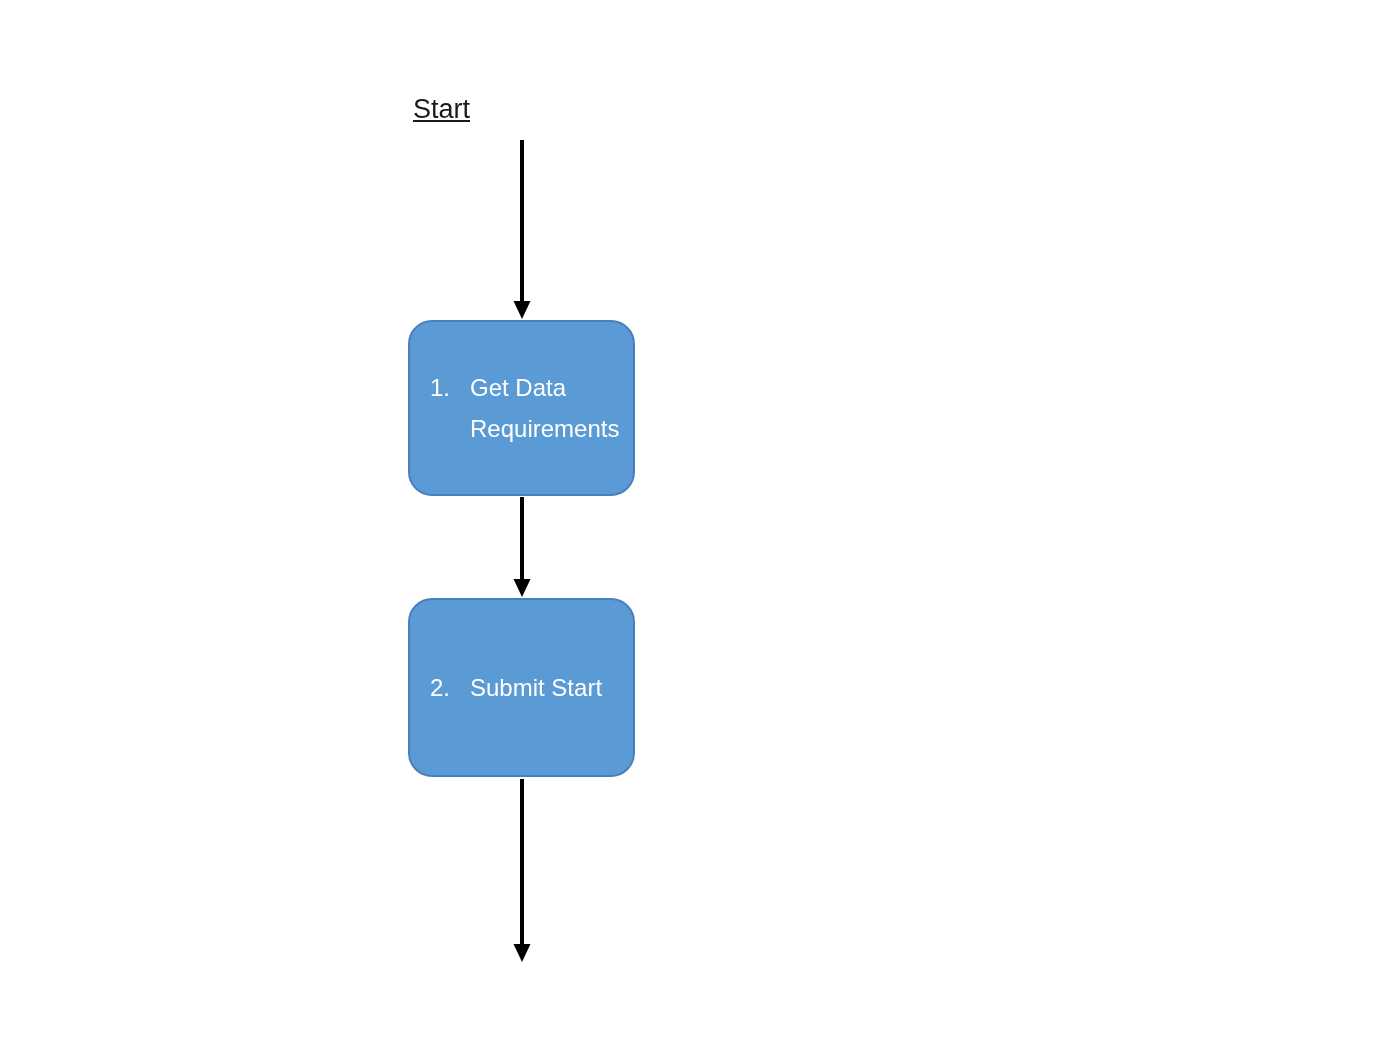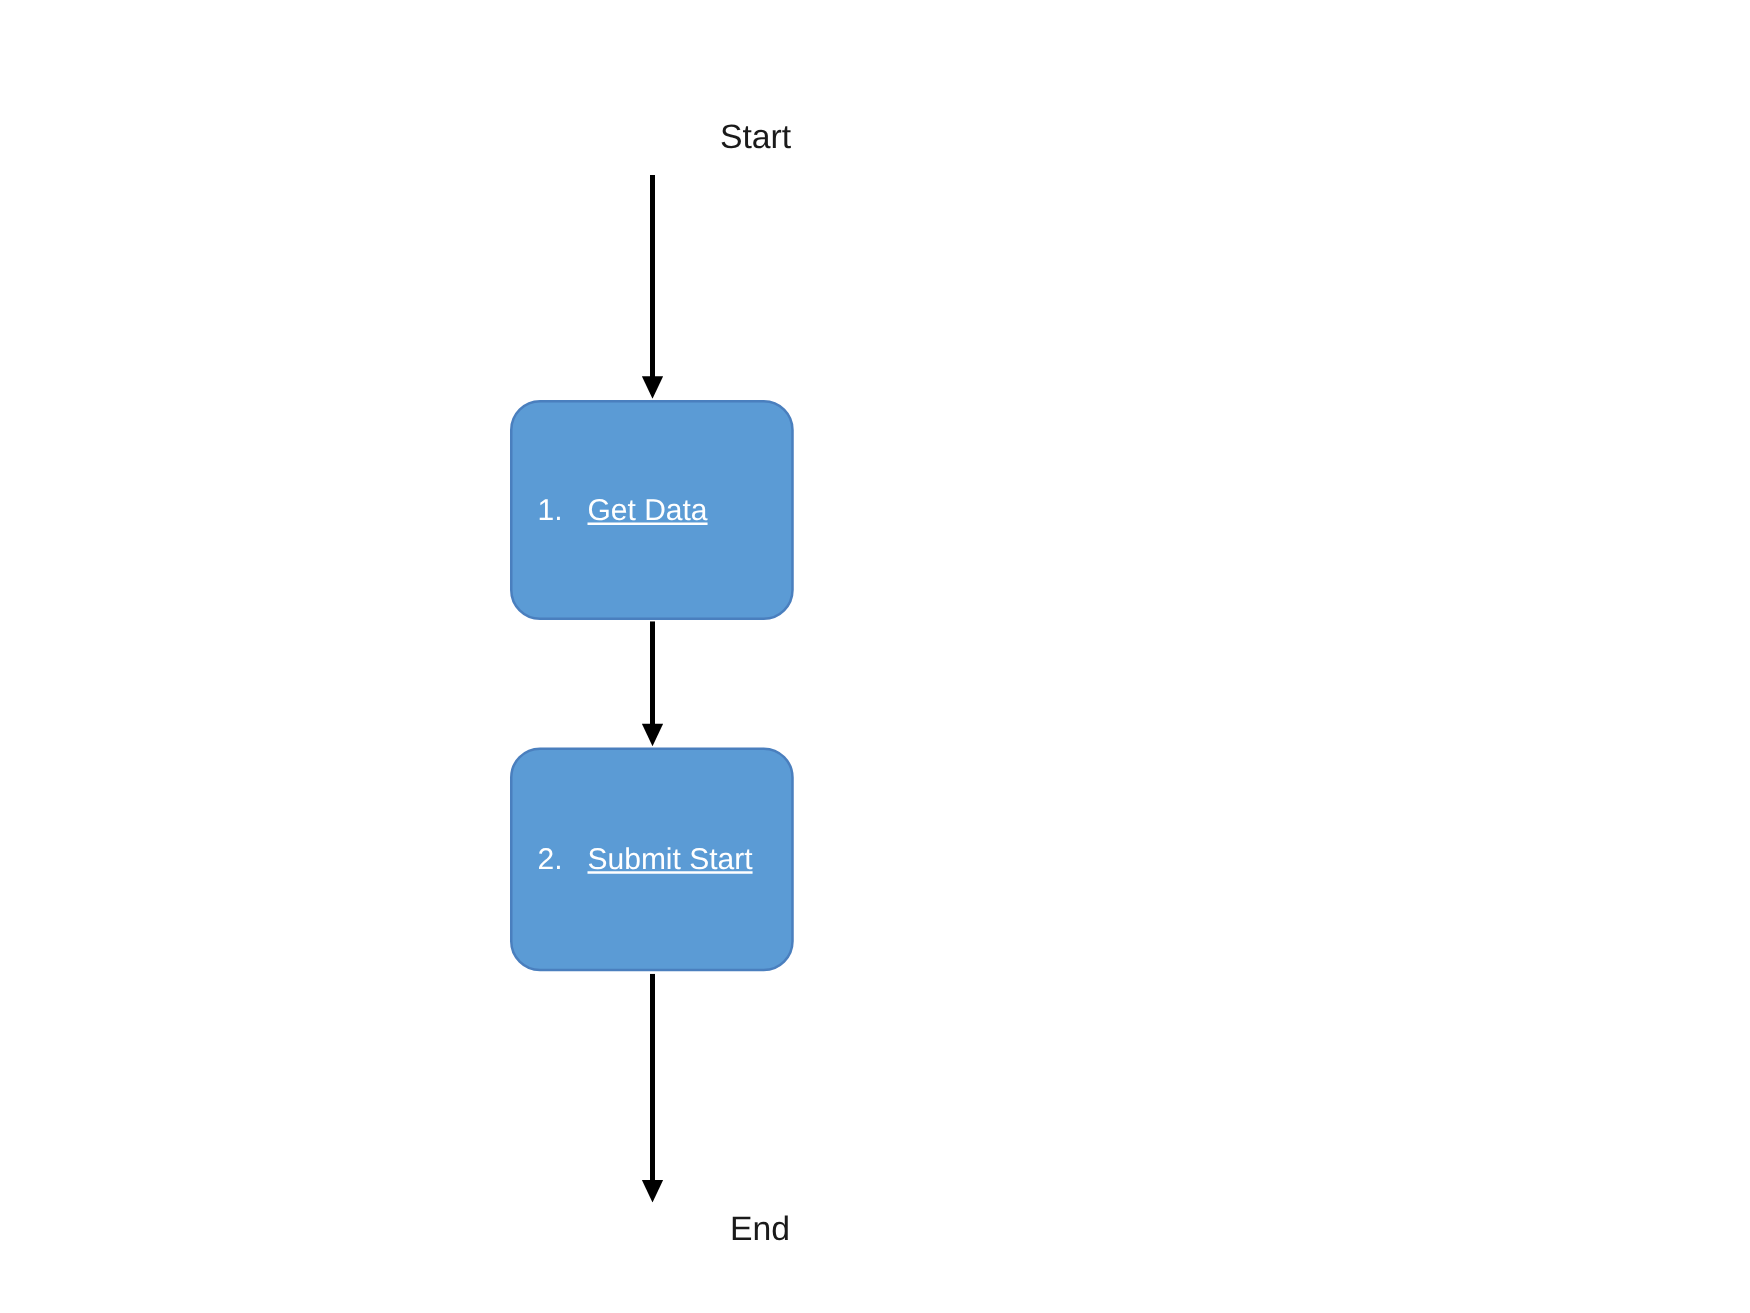--- a/index.html
+++ b/index.html
@@ -13,23 +13,24 @@
   .canvas{
     position:relative;
     width:1400px;height:1050px;
     background:#FFFFFF;
     font-family:"Liberation Sans", sans-serif;
     overflow:hidden;
   }
   .flow-label{
     position:absolute;
     width:220px;
-    text-align:right;
+    text-align:left;
     font-size:27px;
     color:var(--label-text);
+    text-decoration:underline;
   }
   .flow-label.start{left:413px;top:94px;}
   .flow-label.end{left:412px;top:968px;}
   .flow-arrow{position:absolute;color:var(--arrow);}
   .flow-arrow.a1{left:512px;top:140px;}
   .flow-arrow.a2{left:512px;top:497px;}
   .flow-arrow.a3{left:512px;top:779px;}
   .step-box{
     position:absolute;
     left:408px;
@@ -49,39 +50,40 @@
   .step-row{
     display:flex;
     align-items:flex-start;
     padding-left:20px;
     padding-right:8px;
   }
   .step-num{
     flex:0 0 40px;
     width:40px;
   }
-  .step-lines{display:flex;flex-direction:column;text-decoration:underline;}
+  .step-lines{display:flex;flex-direction:column;}
 </style>
 </head>
 <body>
 
 <div class="canvas">
 
   <div class="flow-label start">Start</div>
 
   <svg class="flow-arrow a1" width="20" height="179" viewBox="0 0 20 179" aria-hidden="true">
     <line x1="10" y1="0" x2="10" y2="163" stroke="currentColor" stroke-width="4"></line>
     <polygon points="1.5,161 18.5,161 10,179" fill="currentColor"></polygon>
   </svg>
 
   <div class="step-box step1">
     <div class="step-row">
       <span class="step-num">1.</span>
       <span class="step-lines">
         <span>Get Data</span>
+        <span>Requirements</span>
       </span>
     </div>
   </div>
 
   <svg class="flow-arrow a2" width="20" height="100" viewBox="0 0 20 100" aria-hidden="true">
     <line x1="10" y1="0" x2="10" y2="84" stroke="currentColor" stroke-width="4"></line>
     <polygon points="1.5,82 18.5,82 10,100" fill="currentColor"></polygon>
   </svg>
 
   <div class="step-box step2">
@@ -91,15 +93,14 @@
         <span>Submit Start</span>
       </span>
     </div>
   </div>
 
   <svg class="flow-arrow a3" width="20" height="183" viewBox="0 0 20 183" aria-hidden="true">
     <line x1="10" y1="0" x2="10" y2="167" stroke="currentColor" stroke-width="4"></line>
     <polygon points="1.5,165 18.5,165 10,183" fill="currentColor"></polygon>
   </svg>
 
-  <div class="flow-label end">End</div>
 
 </div>
 
 </body></html>

